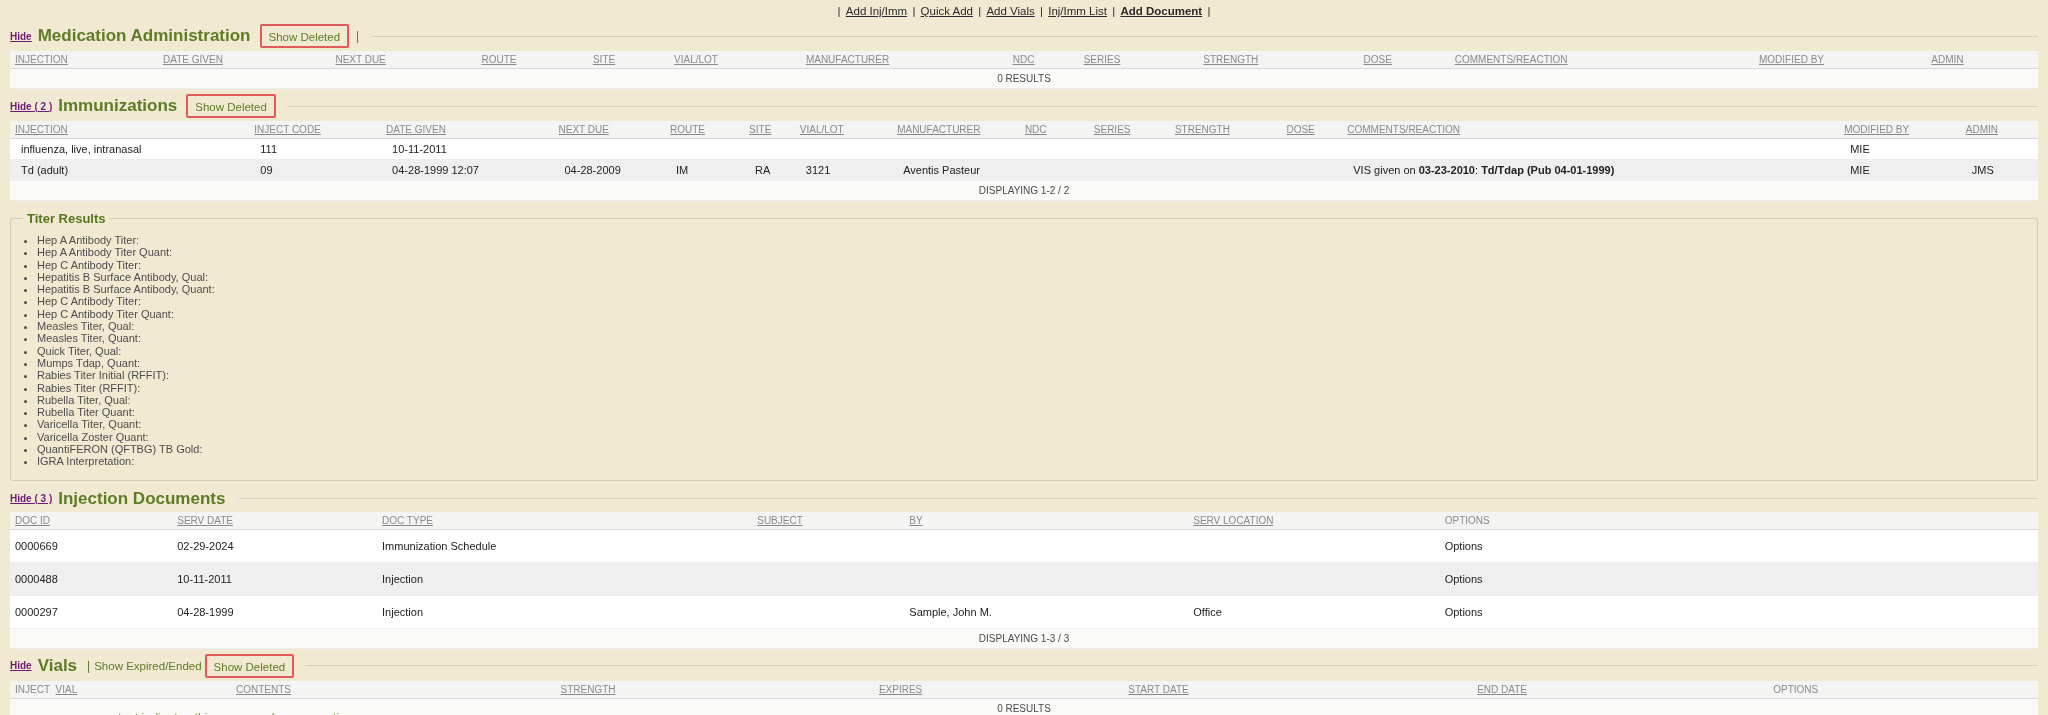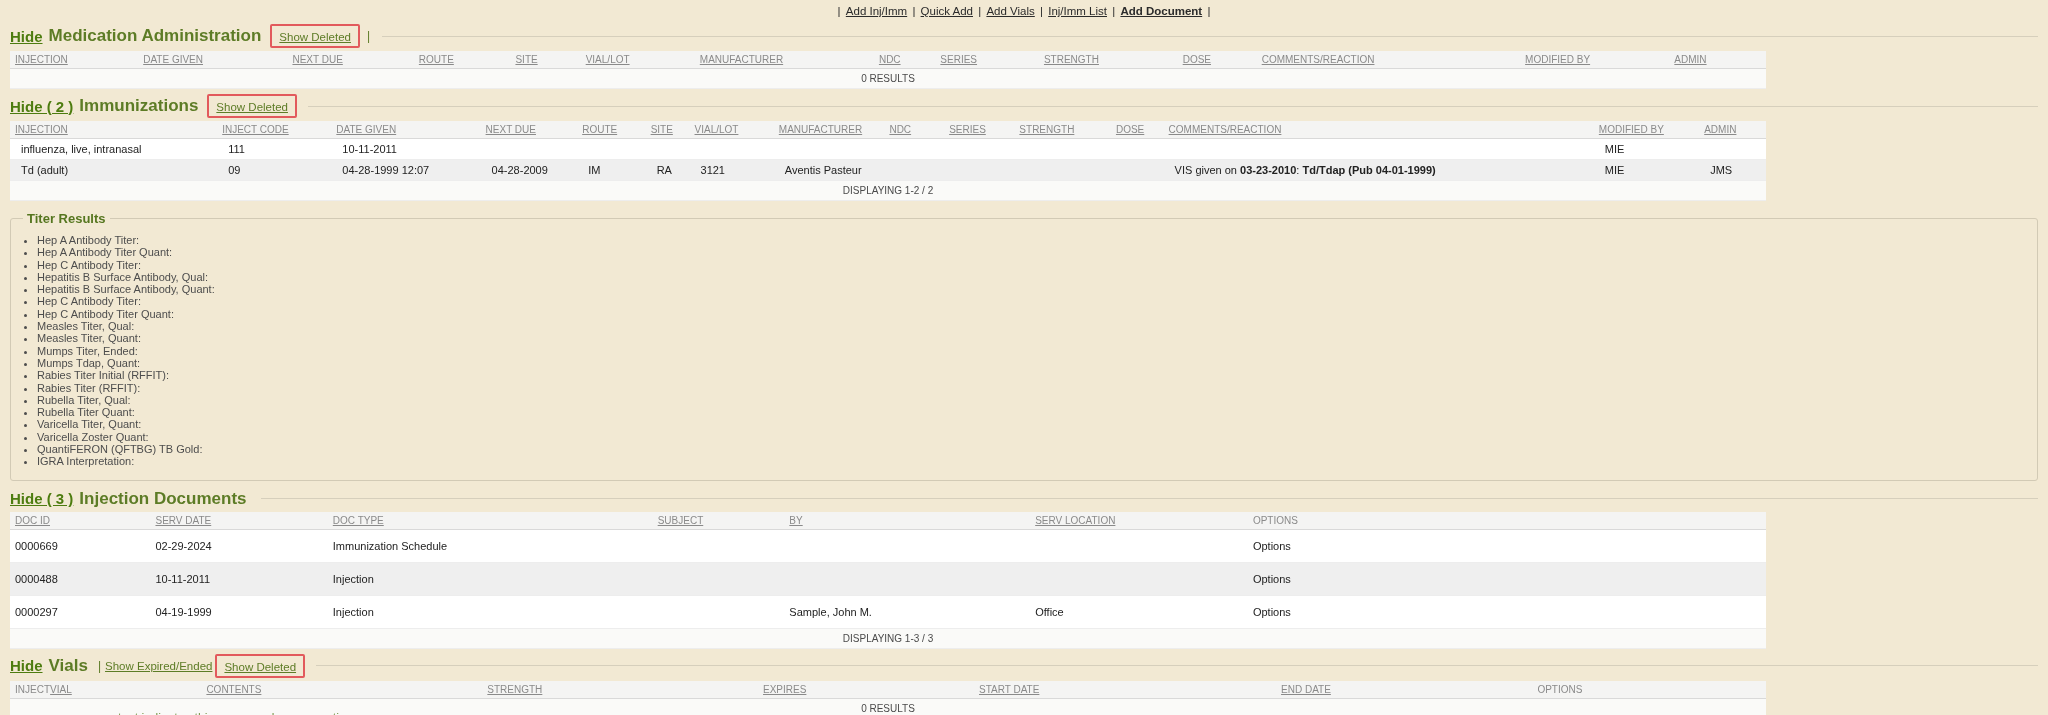--- a/index.html
+++ b/index.html
@@ -11,29 +11,29 @@
     color:#333;
   }
   
   .topbar { text-align:center; padding:5px 12px 2px; font-size:11.5px; white-space:nowrap; }
   .topbar a { color:#2b2b2b; text-decoration:underline; cursor:pointer; margin:0 2px; }
   .topbar a.bold { font-weight:bold; }
   .pipe { color:#2b2b2b; }
 
   
   .section-title { display:flex; align-items:center; margin:5px 10px 3px; white-space:nowrap; }
-  .hide-link { color:#4d7c0f; font-weight:bold; font-size:15px; text-decoration:underline; cursor:pointer; }
+  .hide-link { color:#701a75; font-weight:bold; font-size:10px; text-decoration:underline; cursor:pointer; }
   .title-text { color:#5d7c26; font-weight:bold; font-size:17px; margin:0 6px 0 6px;text-align:right; }
-  .show-link { color:#5d7c26; font-size:11.5px; text-decoration:underline; cursor:pointer; }
+  .show-link { color:#5d7c26; font-size:11.5px; cursor:pointer; }
   .red-box { border:2px solid #e25a5c; border-radius:2px; padding:1px 7px; margin:0 3px; display:inline-block; }
   .title-rule { flex:1; border-top:1px solid #d6cfbc; margin-left:8px; height:0; }
   .t-sep { color:#5d7c26; font-size:12px; margin:0 4px; }
 
   
-  table { width:1756px; margin:0 10px; border-collapse:collapse; background:#fff; table-layout:fixed; }
+  table { width:2028px; margin:0 10px; border-collapse:collapse; background:#fff; table-layout:fixed; }
   thead th {
     background:#f4f4f3; color:#8a8a8a; font-size:10px; font-weight:normal;
     text-align:left; padding:3px 5px; border-bottom:1px solid #d9d9d9;
     text-decoration:underline; white-space:nowrap; cursor:pointer;
   }
   thead th.nound { text-decoration:none; cursor:default; }
   tbody td { padding:4px 11px; font-size:11px; color:#222; white-space:nowrap; border-bottom:1px solid #ededed; background:#fff; }
   tr.alt td { background:#efefef; }
   .tall td { padding:10px 5px; }
   td.footer-cell, td.results-cell {
@@ -209,21 +209,21 @@
   <ul class="titer-list">
     <li>Hep A Antibody Titer:</li>
     <li>Hep A Antibody Titer Quant:</li>
     <li>Hep C Antibody Titer:</li>
     <li>Hepatitis B Surface Antibody, Qual:</li>
     <li>Hepatitis B Surface Antibody, Quant:</li>
     <li>Hep C Antibody Titer:</li>
     <li>Hep C Antibody Titer Quant:</li>
     <li>Measles Titer, Qual:</li>
     <li>Measles Titer, Quant:</li>
-    <li>Mumps Titer, Ended:</li>
+    <li>Quick Titer, Qual:</li>
     <li>Mumps Tdap, Quant:</li>
     <li>Rabies Titer Initial (RFFIT):</li>
     <li>Rabies Titer (RFFIT):</li>
     <li>Rubella Titer, Qual:</li>
     <li>Rubella Titer Quant:</li>
     <li>Varicella Titer, Quant:</li>
     <li>Varicella Zoster Quant:</li>
     <li>QuantiFERON (QFTBG) TB Gold:</li>
     <li>IGRA Interpretation:</li>
   </ul>
@@ -270,21 +270,21 @@
       <td>0000488</td>
       <td>10-11-2011</td>
       <td>Injection</td>
       <td></td>
       <td></td>
       <td></td>
       <td><span class="options-link">Options</span></td>
     </tr>
     <tr class="tall">
       <td>0000297</td>
-      <td>04-19-1999</td>
+      <td>04-28-1999</td>
       <td>Injection</td>
       <td></td>
       <td>Sample, John M.</td>
       <td>Office</td>
       <td><span class="options-link">Options</span></td>
     </tr>
     <tr>
       <td class="footer-cell" colspan="7">DISPLAYING 1-3 / 3</td>
     </tr>
   </tbody>

